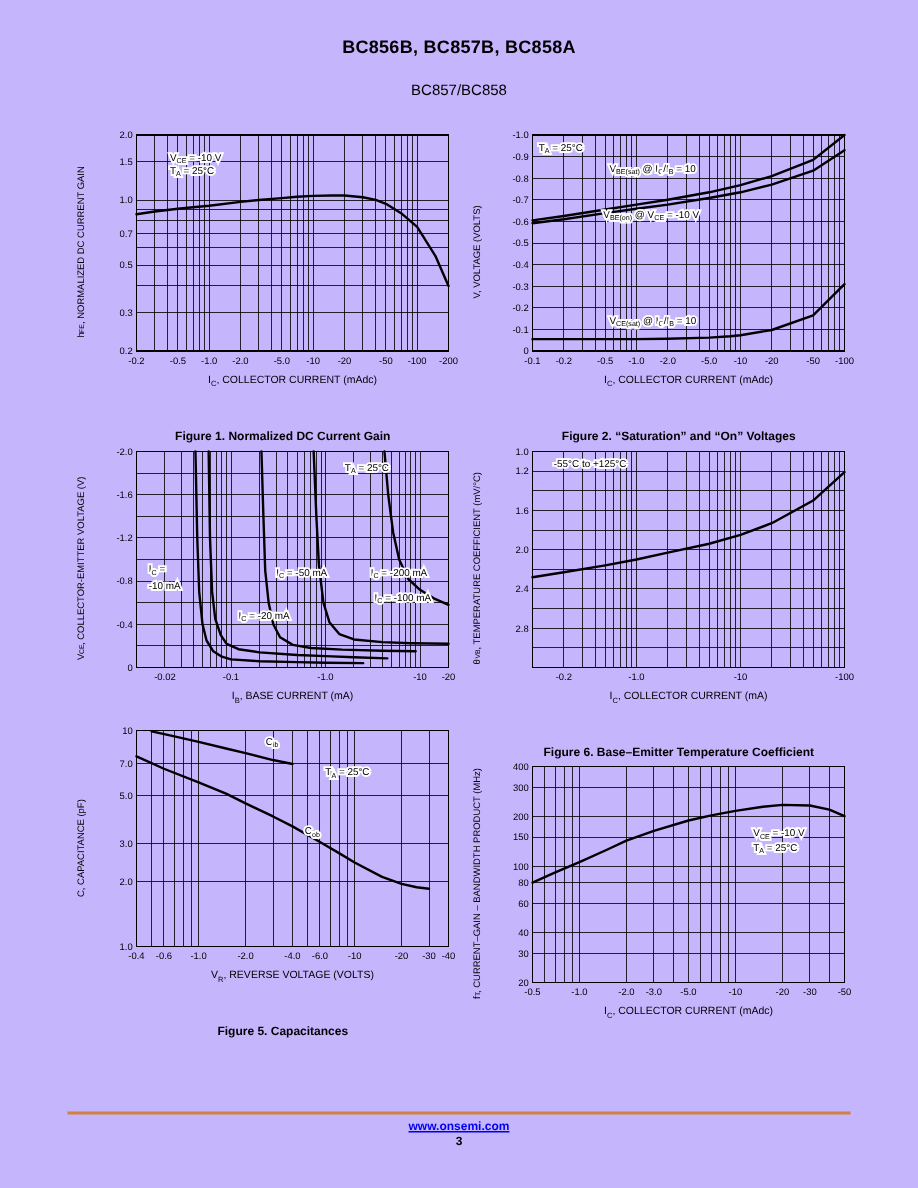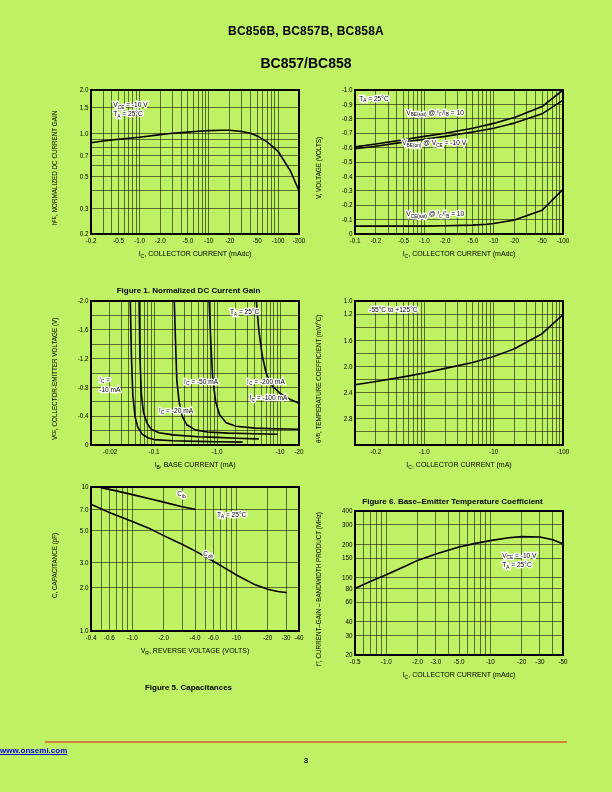--- a/index.html
+++ b/index.html
@@ -1,32 +1,32 @@
 <!DOCTYPE html>
 <html><head>
 <meta charset="utf-8">
 <style>
   html,body{margin:0;padding:0;background:#e8e8e8;}
-  .page{position:relative;width:612px;height:792px;background:#bef264;margin:0 auto;
+  .page{position:relative;width:612px;height:792px;background:#c4b5fd;margin:0 auto;
         font-family:"Liberation Sans",sans-serif;color:#000;overflow:hidden;}
   .doc-title{position:absolute;top:24px;left:0;width:100%;text-align:center;
              font-size:12px;font-weight:bold;letter-spacing:.2px;}
   .doc-subtitle{position:absolute;top:55px;left:0;width:100%;text-align:center;
-                font-size:14px;font-weight:bold;}
+                font-size:10px;font-weight:normal;}
   .figure{position:absolute;width:268px;}
   .plot-row{display:flex;align-items:stretch;}
   .ylabel{width:13px;height:168px;writing-mode:vertical-rl;transform:rotate(180deg);
           font-size:6.3px;display:flex;align-items:center;justify-content:center;
           white-space:nowrap;}
   svg.plot{display:block;width:252px;height:168px;}
   .xlabel{text-align:center;font-size:7px;margin-top:-2px;padding-left:26px;}
   .caption{text-align:center;font-size:8px;font-weight:bold;margin-top:27px;padding-left:13px;}
   sub{font-size:72%;}
   .footer-rule{position:absolute;left:45px;right:45px;top:741px;height:2px;}
-  .footer-link{position:absolute;top:746px;left:0;width:100%;text-align:left;
+  .footer-link{position:absolute;top:746px;left:0;width:100%;text-align:center;
                font-size:8px;font-weight:bold;text-decoration:underline;}
   .footer-page{position:absolute;top:756px;left:0;width:100%;text-align:center;
                font-size:8px;font-weight:bold;}
   a{cursor:pointer;}
 </style>
 </head>
 <body>
 
 <div class="page">
 
@@ -171,20 +171,21 @@
           <text x="27.5" y="94.6" font-size="6.3" text-anchor="end" fill="#000">-0.4</text>
           <text x="27.5" y="80.2" font-size="6.3" text-anchor="end" fill="#000">-0.5</text>
           <text x="27.5" y="65.8" font-size="6.3" text-anchor="end" fill="#000">-0.6</text>
           <text x="27.5" y="51.4" font-size="6.3" text-anchor="end" fill="#000">-0.7</text>
           <text x="27.5" y="37.0" font-size="6.3" text-anchor="end" fill="#000">-0.8</text>
           <text x="27.5" y="22.6" font-size="6.3" text-anchor="end" fill="#000">-0.9</text>
           <text x="27.5" y="8.2" font-size="6.3" text-anchor="end" fill="#000">-1.0</text>
         </svg>
     </div>
     <div class="xlabel">I<sub>C</sub>, COLLECTOR CURRENT (mAdc)</div>
+    <div class="caption">Figure 2. “Saturation” and “On” Voltages</div>
   </div>
 
   <div class="figure" style="left:48px;top:295px;">
     <div class="plot-row">
       <div class="ylabel">V<sub>CE</sub>, COLLECTOR-EMITTER VOLTAGE (V)</div>
       <svg class="plot" viewBox="0 0 252 168">
           <line x1="48.968091529114886" y1="6" x2="48.968091529114886" y2="150" stroke="#000" stroke-width="0.55" shape-rendering="crispEdges"></line>
           <line x1="93.01063615696171" y1="6" x2="93.01063615696171" y2="150" stroke="#000" stroke-width="0.55" shape-rendering="crispEdges"></line>
           <line x1="156.02127231392342" y1="6" x2="156.02127231392342" y2="150" stroke="#000" stroke-width="0.55" shape-rendering="crispEdges"></line>
           <line x1="219.0319084708851" y1="6" x2="219.0319084708851" y2="150" stroke="#000" stroke-width="0.55" shape-rendering="crispEdges"></line>

